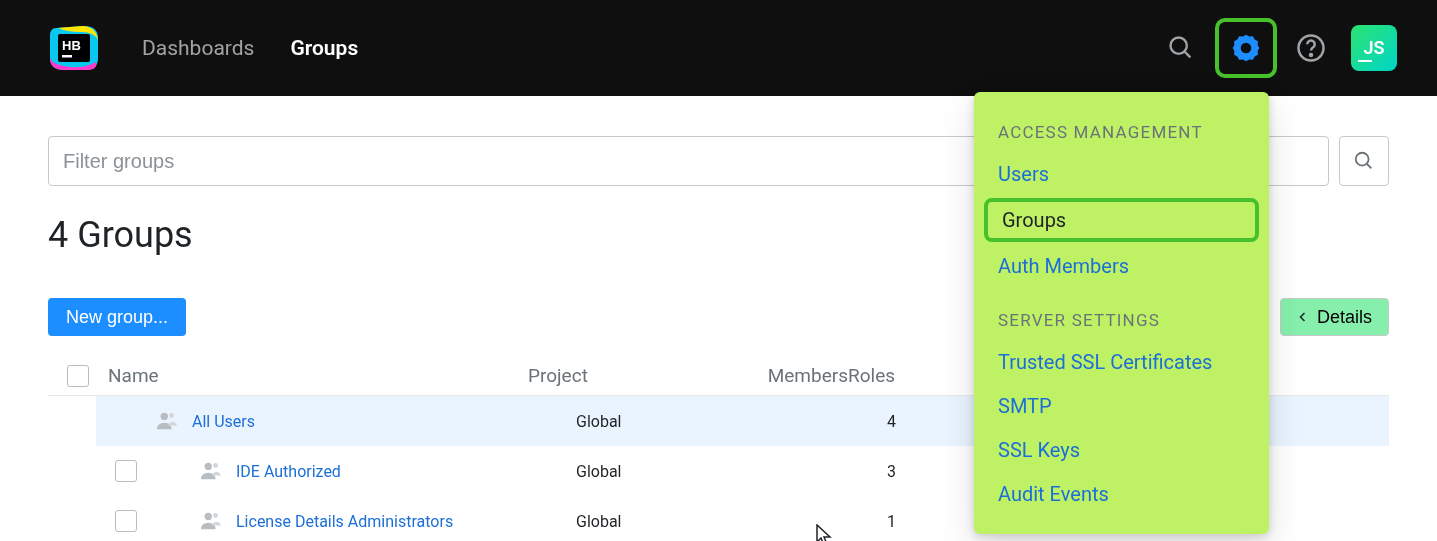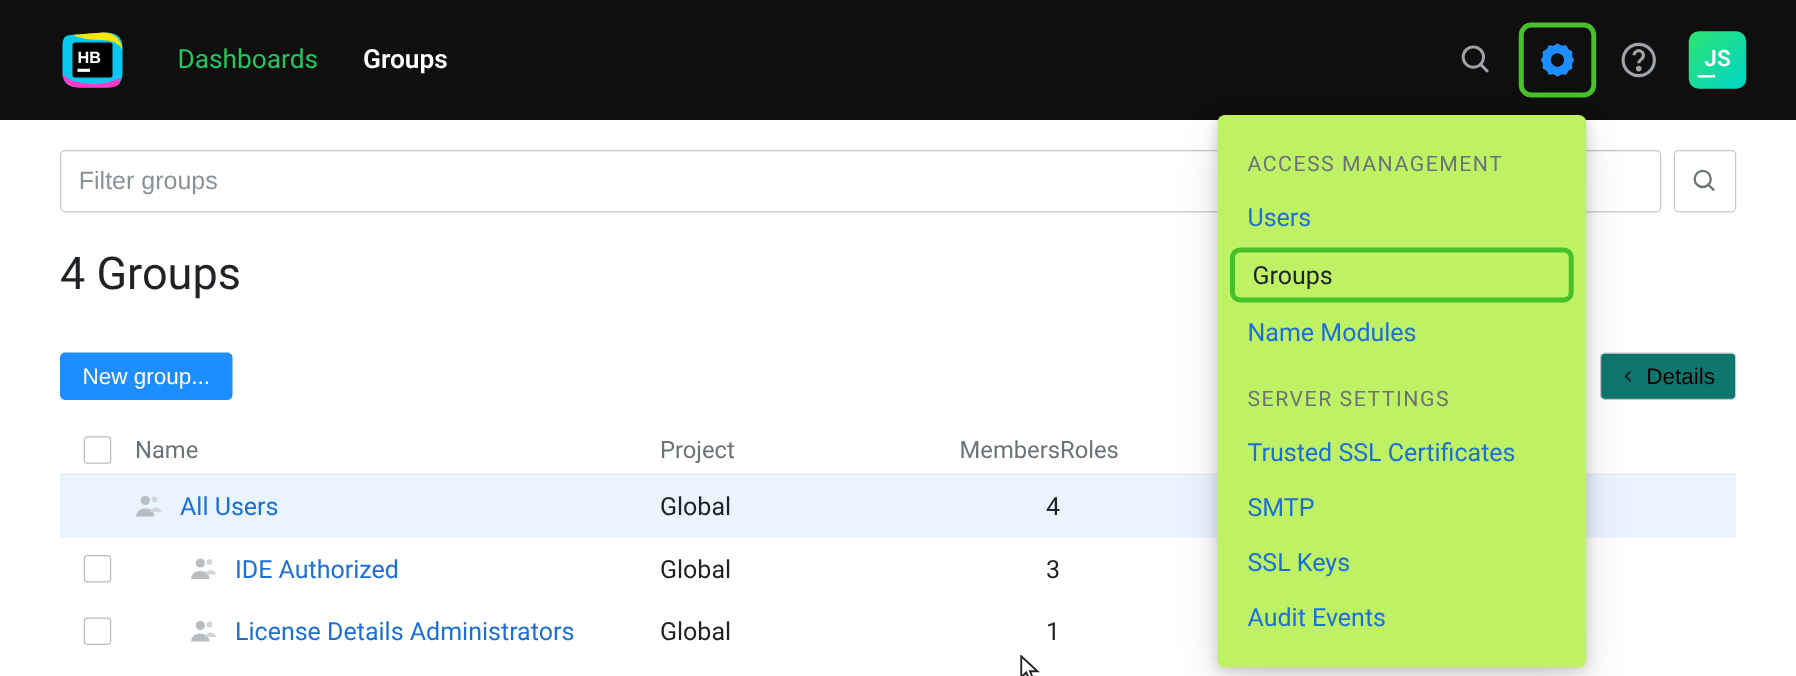--- a/index.html
+++ b/index.html
@@ -27,21 +27,21 @@
     align-items: center;
     justify-content: center;
     margin-right: 38px;
   }
   .nav {
     display: flex;
     gap: 36px;
     flex: 1;
   }
   .nav-item {
-    color: #22c55e;
+    color: #a3a3a3;
     font-size: 21px;
     cursor: pointer;
   }
   .nav-item.active {
     color: #fff;
     font-weight: 600;
   }
   .header-actions {
     display: flex;
     align-items: center;
@@ -72,21 +72,21 @@
     font-weight: 600;
     display:flex; flex-direction:column; align-items:center; justify-content:center;
     line-height:1; padding-top:4px;
     margin-left: 6px;
   }
   .avatar-initials{font-size:18px;}
   .avatar-underline{width:14px;height:2px;background:#fff;margin-top:3px;align-self:flex-start;margin-left:7px;}
 
   
   .main { padding: 24px 48px 0 48px; position: relative; }
-  .filter-row { display: flex; gap: 10px; margin-bottom: 28px; }
+  .filter-row { display: flex; gap: 10px; margin-bottom: 28px; margin-top: 16px; }
   .filter-input {
     flex: 1;
     height: 50px;
     border: 1px solid #c5c9cc;
     border-radius: 4px;
     padding: 0 14px;
     font-size: 20px;
     color: #1f2326;
   }
   .filter-input::placeholder{color:#8b9297;}
@@ -127,29 +127,29 @@
     padding: 0 20px;
     font-size: 18px;
     cursor: pointer;
     border-right: 1px solid #c5c9cc;
   }
   .seg button:last-child{border-right:none;}
   .seg button.active { border:1px solid #1d8eff; color:#1d8eff; border-radius:4px; position:relative; z-index:1;}
   .details-btn{
     display:flex;align-items:center;gap:8px;
     height:38px;padding:0 16px;border:1px solid #c5c9cc;border-radius:4px;
-    background:#0f766e;font-size:18px;cursor:pointer;margin-left:45px;
+    background:#86efac;font-size:18px;cursor:pointer;margin-left:45px;
   }
   
   .table { width: 100%; }
   .thead, .trow { display: grid; grid-template-columns: 60px 420px 150px 170px 200px 1fr; align-items: center; }
   .thead { height: 40px; color: #6b7378; font-size: 19px; border-bottom: 1px solid #e6e8ea; margin-top: 20px; }
   .thead .col-name{grid-column:2;display:flex;align-items:center;gap:14px;}
   .thead .chk-col{grid-column:1;display:flex;justify-content:center;}
-  .trow { height: 50px; font-size: 20px; }
+  .trow { height: 50px; font-size: 16px; margin-left: 48px; }
   .trow.selected { background: #eaf4ff; }
   .trow .cell-name { display:flex; align-items:center; gap:14px; }
   .trow.indented .cell-name { padding-left: 44px; }
   .link { color: #1d6fd8; cursor: pointer; }
   .chk {
     width: 22px; height: 22px; border:1px solid #b7bdc1; border-radius:3px; background:#fff;
   }
   .person-icon{display:inline-flex;}
   .col-members{text-align:right;padding-right:0;}
 
@@ -333,21 +333,21 @@
           <div></div>
         </div>
       </div>
   </div>
 </div>
 
 <div class="dropdown">
   <div class="dd-section-title">ACCESS MANAGEMENT</div>
   <div class="dd-item">Users</div>
   <div class="dd-item hl">Groups</div>
-  <div class="dd-item">Name Modules</div>
+  <div class="dd-item">Auth Members</div>
   <div class="dd-section-title" style="margin-top:14px;">SERVER SETTINGS</div>
   <div class="dd-item">Trusted SSL Certificates</div>
   <div class="dd-item">SMTP</div>
   <div class="dd-item">SSL Keys</div>
   <div class="dd-item">Audit Events</div>
 </div>
 
 <svg class="cursor-pointer" width="18" height="22" viewBox="0 0 18 22">
   <path d="M1 1 L1 18 L5 14 L8 21 L11 20 L8 13 L14 13 Z" fill="none" stroke="#1f2326" stroke-width="1.5"></path>
 </svg>

